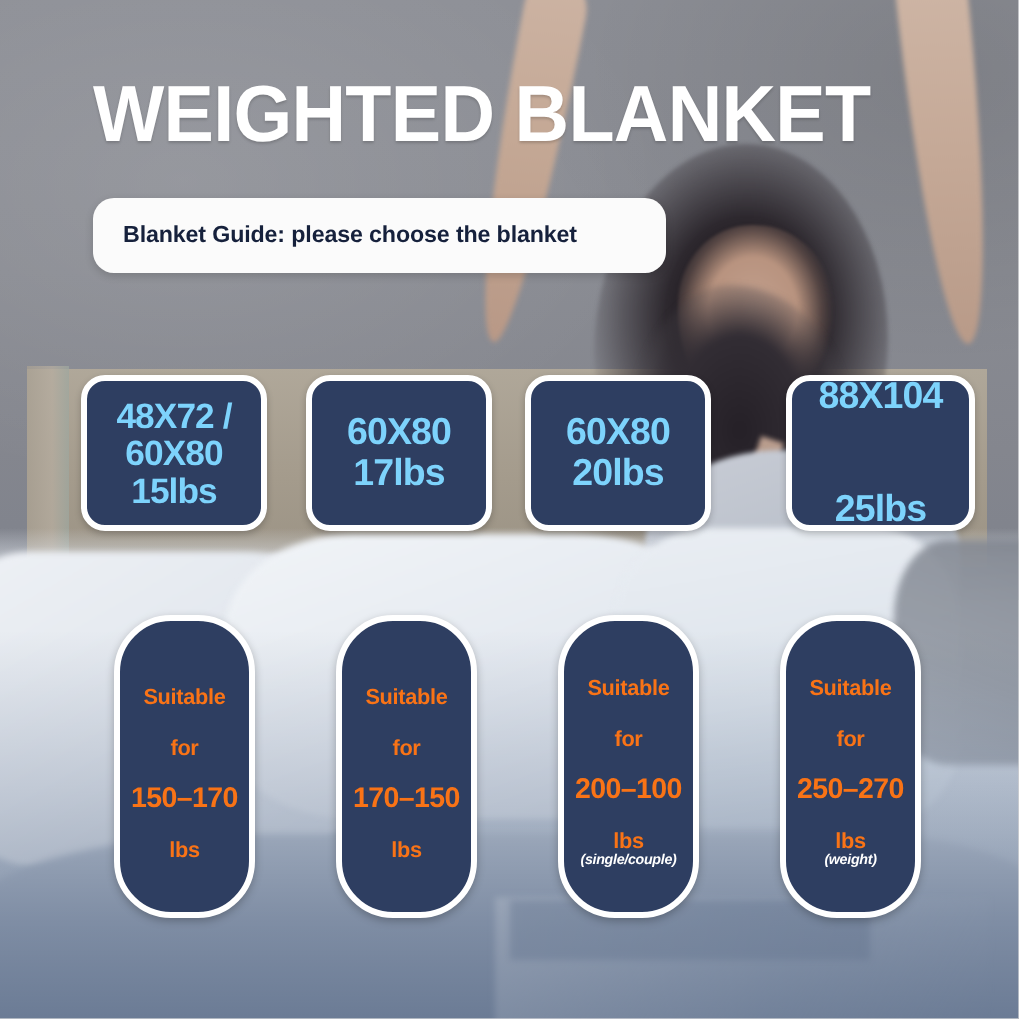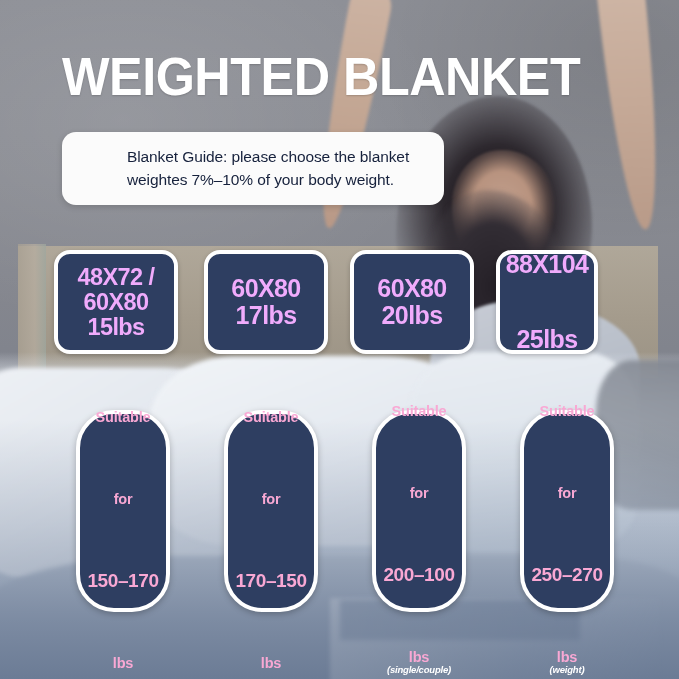--- a/index.html
+++ b/index.html
@@ -219,25 +219,24 @@
     width: 382px;
     box-sizing: border-box;
     padding: 13px 18px 14px 20px;
     background: #fbfbfb;
     border-radius: 14px;
     box-shadow: 0 2px 6px rgba(0,0,0,0.16);
   }
   .guide-line {
     font-size: 15.5px;
     line-height: 23px;
-    font-weight: normal;
+    font-weight: bold;
     color: #16213c;
     letter-spacing: -0.1px;
     white-space: nowrap;
-    margin-left: 45px;
   }
 
   
   .size-row { position: absolute; left: 0; top: 0; width: 679px; height: 679px; }
   .size-card {
     position: absolute;
     top: 250px;
     height: 104px;
     box-sizing: border-box;
     background: #2e3e61;
@@ -245,27 +244,27 @@
     border-radius: 16px;
     display: flex;
     flex-direction: column;
     align-items: center;
     justify-content: center;
     box-shadow: 0 2px 5px rgba(0,0,0,0.22);
   }
   .size-card.c1 { left: 54px;  width: 124px; }
   .size-card.c2 { left: 204px; width: 124px; }
   .size-card.c3 { left: 350px; width: 124px; }
-  .size-card.c4 { left: 496px; width: 102px; gap: 48px; }
+  .size-card.c4 { left: 524px; width: 126px; gap: 48px; }
 
   .size-line {
     font-size: 25px;
     line-height: 27px;
     font-weight: bold;
-    color: #f0abfc;
+    color: #7dd3fc;
     letter-spacing: -0.6px;
     white-space: nowrap;
   }
   .size-card.c1 .size-line { font-size: 23.5px; line-height: 25px; }
 
   
   .suit-panel {
     position: absolute;
     top: 410px;
     width: 94px;
@@ -282,24 +281,23 @@
   }
   .suit-panel.p1 { left: 76px; }
   .suit-panel.p2 { left: 224px; }
   .suit-panel.p3 { left: 372px; }
   .suit-panel.p4 { left: 520px; }
 
   .suit-line {
     font-size: 14.5px;
     line-height: 34px;
     font-weight: bold;
-    color: #f9a8d4;
+    color: #f97316;
     white-space: nowrap;
     letter-spacing: -0.2px;
-    margin-top: 48px;
   }
   .suit-line.range { font-size: 19px; letter-spacing: -0.4px; }
   .suit-note {
     font-size: 9.5px;
     line-height: 12px;
     font-weight: bold;
     color: #ffffff;
     white-space: nowrap;
     letter-spacing: -0.2px;
     margin-top: -10px;
@@ -334,21 +332,20 @@
   <div class="duvet-fold"></div>
   <div class="sheet-right"></div>
   <div class="bg-tint-lower"></div>
 
   <div id="content">
 
     <div class="title">WEIGHTED BLANKET</div>
 
     <div class="guide-box">
       <div class="guide-line">Blanket Guide: please choose the blanket</div>
-      <div class="guide-line">weightes 7%–10% of your body weight.</div>
     </div>
 
     <div class="size-row">
 
       <div class="size-card c1">
         <div class="size-line">48X72 /</div>
         <div class="size-line">60X80</div>
         <div class="size-line">15lbs</div>
       </div>
 

